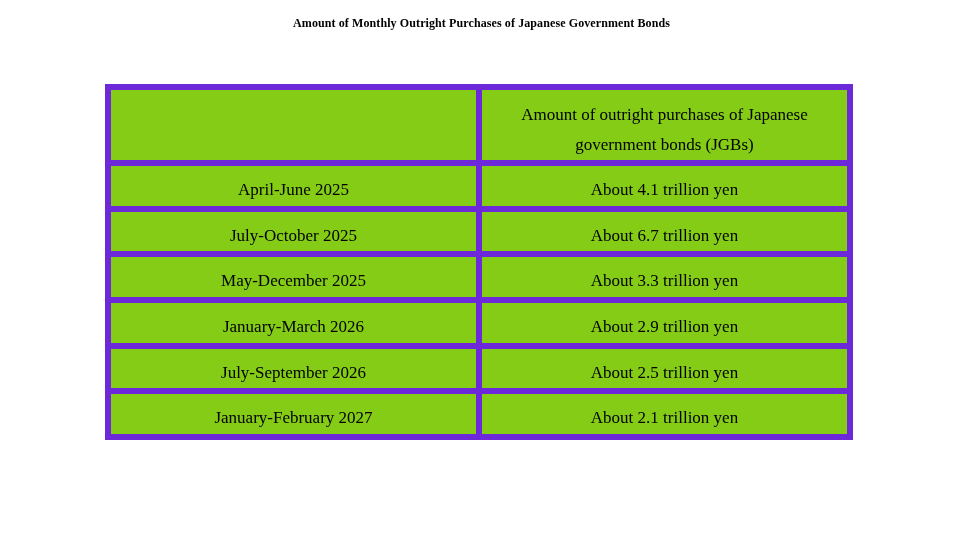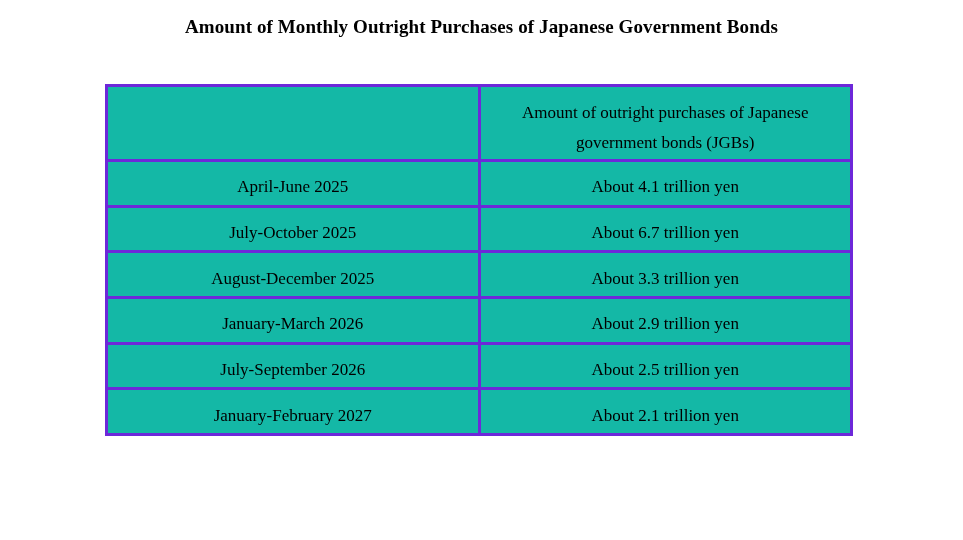--- a/index.html
+++ b/index.html
@@ -14,40 +14,40 @@
     font-family: "Liberation Serif", "DejaVu Serif", serif;
     color: #000000;
     overflow: hidden;
   }
   .doc-title {
     position: absolute;
     top: 16px;
     left: 0;
     width: 963px;
     text-align: center;
-    font-size: 19px;
+    font-size: 12px;
     font-weight: bold;
     letter-spacing: 0.1px;
   }
   table.jgb-table {
     position: absolute;
     left: 105px;
     top: 84px;
     width: 748px;
     border-collapse: collapse;
     table-layout: fixed;
     font-size: 17px;
   }
   table.jgb-table td, table.jgb-table th {
-    border: 3px solid #6d28d9;
+    border: 6px solid #6d28d9;
     text-align: center;
     vertical-align: middle;
     font-weight: normal;
     padding: 0 20px;
-    background: #14b8a6;
+    background: #84cc16;
   }
   tr.header-row {
     height: 75px;
   }
   tr.header-row th {
     line-height: 30px;
     padding-top: 10px;
   }
   tr.data-row {
     height: 45.7px;
@@ -76,21 +76,21 @@
 
     <tr class="data-row">
       <td>April-June 2025</td>
       <td>About 4.1 trillion yen</td>
     </tr>
     <tr class="data-row">
       <td>July-October 2025</td>
       <td>About 6.7 trillion yen</td>
     </tr>
     <tr class="data-row">
-      <td>August-December 2025</td>
+      <td>May-December 2025</td>
       <td>About 3.3 trillion yen</td>
     </tr>
     <tr class="data-row">
       <td>January-March 2026</td>
       <td>About 2.9 trillion yen</td>
     </tr>
     <tr class="data-row">
       <td>July-September 2026</td>
       <td>About 2.5 trillion yen</td>
     </tr>

